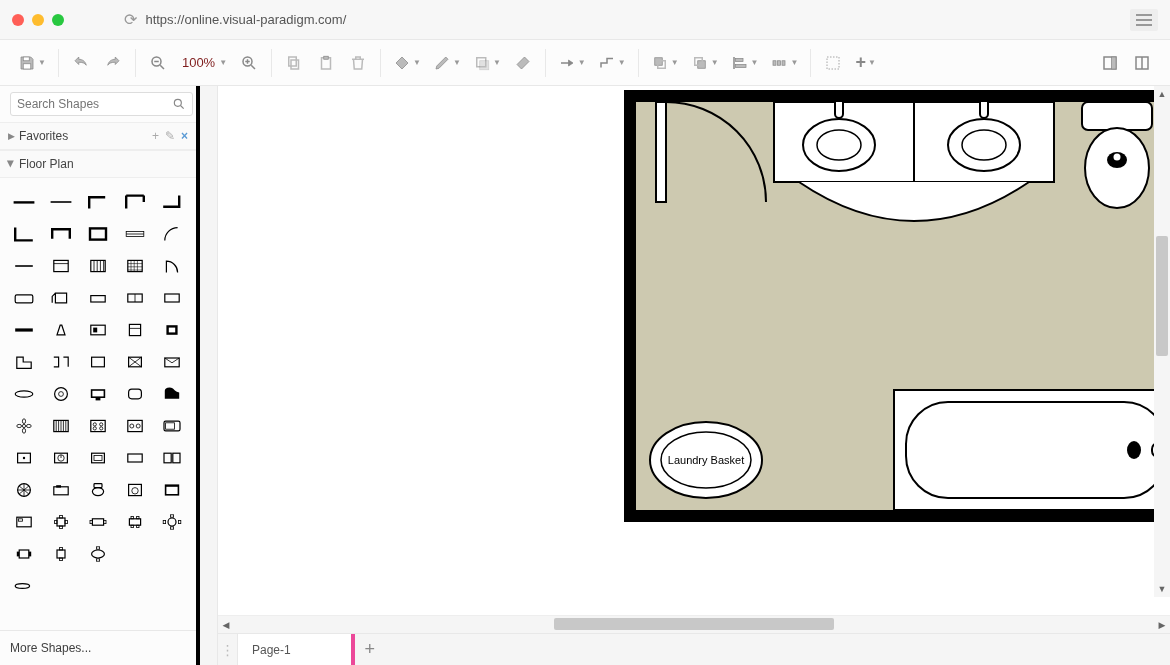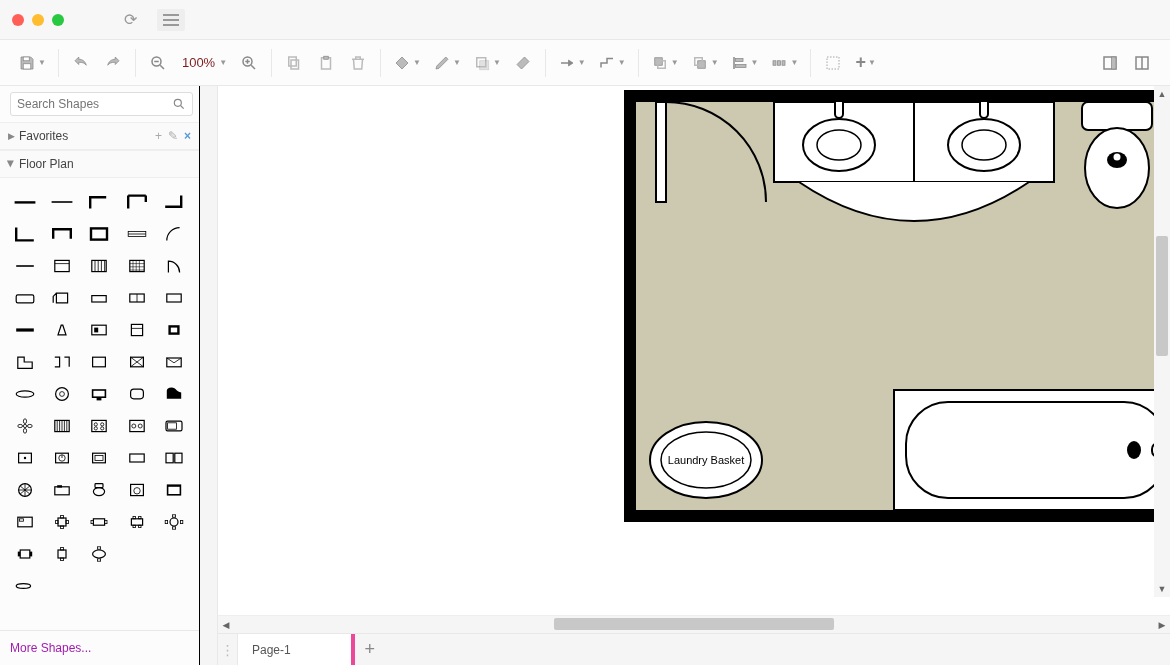--- a/index.html
+++ b/index.html
@@ -25,38 +25,38 @@
   .tb-btn svg { width: 18px; height: 18px; fill: #888; stroke: #888; }
   .tb-btn.wide { width: auto; padding: 0 4px; }
   .zoom-label { font-size: 13px; color: #7f1d1d; padding: 0 2px; }
   .dd-caret { font-size: 8px; color: #999; margin-left: 2px; }
   .tb-spacer { flex: 1; }
 
   
   .main { display: flex; height: calc(665px - 40px - 46px); }
   
   
-  .sidebar { width: 200px; background: #fcfcfc; border-right: 1px solid #000000; display: flex; flex-direction: column; }
+  .sidebar { width: 200px; background: #fcfcfc; border-right: 4px solid #000000; display: flex; flex-direction: column; }
   .search-row { display: flex; align-items: center; padding: 6px 6px 6px 10px; }
   .search-field { flex: 1; display: flex; align-items: center; border: 1px solid #ddd; border-radius: 3px; padding: 4px 6px; background: #fff; }
   .search-field input { flex: 1; border: none; outline: none; font-size: 12px; color: #666; min-width: 0; }
   .search-icon { width: 14px; height: 14px; fill: none; stroke: #888; stroke-width: 2; }
   .kebab { color: #888; font-size: 16px; padding: 0 6px; cursor: pointer; }
   
   .cat-header { display: flex; align-items: center; padding: 6px 8px; font-size: 12px; color: #444; border-top: 1px solid #eee; border-bottom: 1px solid #eee; background:#fafafa;}
   .cat-arrow { font-size: 9px; margin-right: 4px; color: #888; }
   .cat-header .spacer { flex: 1; }
   .cat-btn { color: #aaa; font-size: 12px; margin-left: 6px; cursor: pointer; }
   .cat-btn.x { color: #5b9bd5; font-weight: bold; }
   
   .shapes-grid { flex: 1; overflow: hidden; padding: 8px 6px; display: grid; grid-template-columns: repeat(5, 1fr); grid-auto-rows: 32px; gap: 0; }
   .shape-cell { display: flex; align-items: center; justify-content: center; cursor: pointer; }
   .shape-cell svg { width: 24px; height: 20px; }
   
-  .more-shapes { padding: 10px; font-size: 12px; color: #a21caf; border-top: 1px solid #e8e8e8; cursor: pointer; }
+  .more-shapes { padding: 10px; font-size: 12px; color: #404040; border-top: 1px solid #e8e8e8; cursor: pointer; }
   
   
   .outline-col { width: 18px; background: #f5f5f5; border-right: 1px solid #e8e8e8; position: relative; }
   .outline-handle { position: absolute; top: 50%; left: 2px; width: 4px; height: 36px; display:flex; flex-direction:column; justify-content:space-between;}
 
   
   .canvas-wrap { flex: 1; display: flex; flex-direction: column; background: #fff; position: relative; }
   .canvas-scroll { flex: 1; overflow: hidden; position: relative; }
   .canvas-inner { position: absolute; inset: 0; }
   
@@ -81,20 +81,21 @@
 </head>
 <body>
 
 <div class="browser-bar">
   <div class="traffic-lights">
     <div class="traffic-light tl-red"></div>
     <div class="traffic-light tl-yellow"></div>
     <div class="traffic-light tl-green"></div>
   </div>
   <span class="url-refresh">⟳</span>
+  <input class="url-input" value="https://online.visual-paradigm.com/" style="">
   <div class="hamburger">
       <div></div>
       <div></div>
       <div></div>
     </div>
 </div>
 
 <div class="toolbar">
   <div class="tb-group">
     <div class="tb-btn wide">

